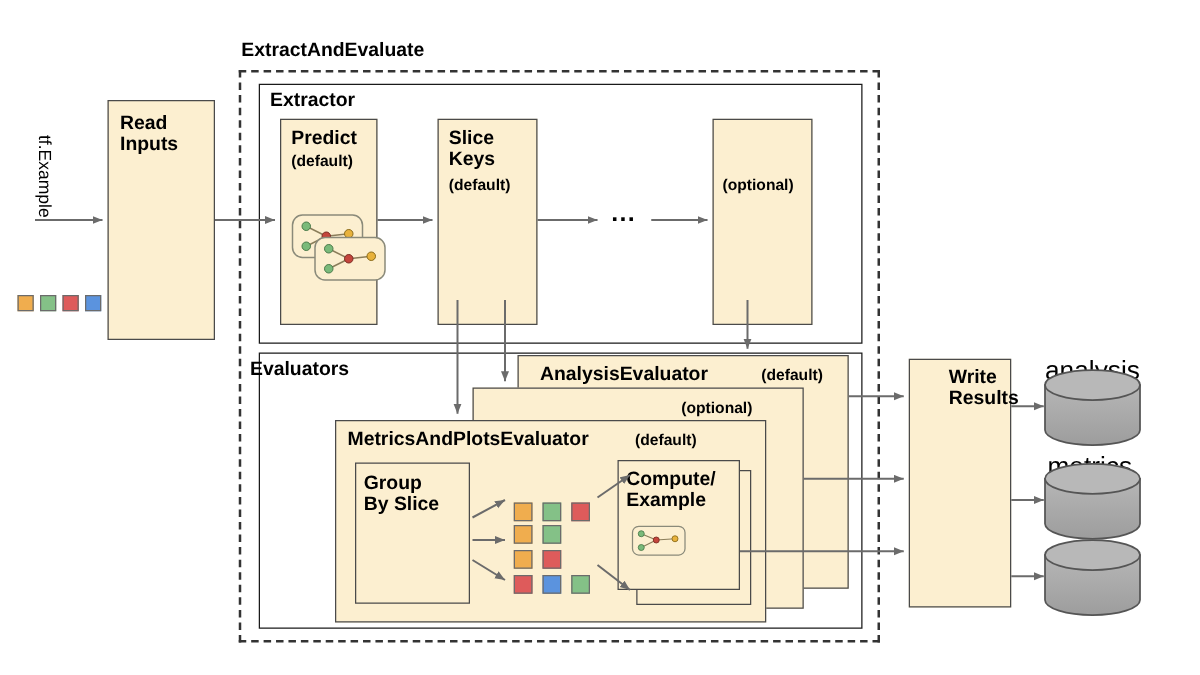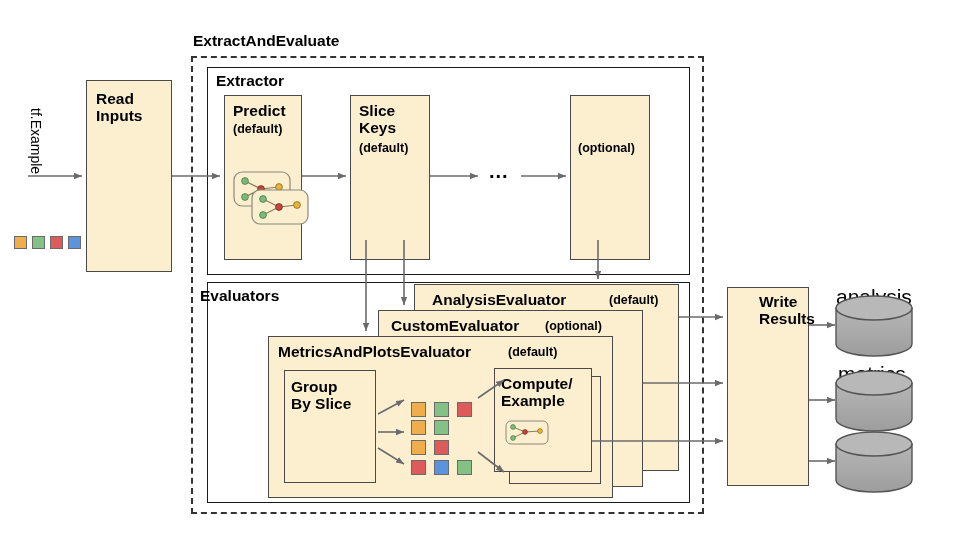--- a/index.html
+++ b/index.html
@@ -59,21 +59,20 @@
   <div class="lbl small" style="left:578px;top:141px;">(optional)</div>
 
   <div class="plain" style="left:207px;top:282px;width:483px;height:221px;"></div>
   <div class="lbl hdr" style="left:200px;top:287px;">Evaluators</div>
 
   <div class="box" style="left:414px;top:284px;width:265px;height:187px;"></div>
   <div class="lbl title" style="left:432px;top:291px;">AnalysisEvaluator</div>
   <div class="lbl small" style="left:609px;top:293px;">(default)</div>
 
   <div class="box" style="left:378px;top:310px;width:265px;height:177px;"></div>
-  <div class="lbl title" style="left:391px;top:317px;">CustomEvaluator</div>
   <div class="lbl small" style="left:545px;top:319px;">(optional)</div>
 
   <div class="box" style="left:268px;top:336px;width:345px;height:162px;"></div>
   <div class="lbl title" style="left:278px;top:343px;">MetricsAndPlotsEvaluator</div>
   <div class="lbl small" style="left:508px;top:345px;">(default)</div>
 
   <div class="box" style="left:284px;top:370px;width:92px;height:113px;"></div>
   <div class="lbl title" style="left:291px;top:378px;width:88px;">Group
 By Slice</div>
 

